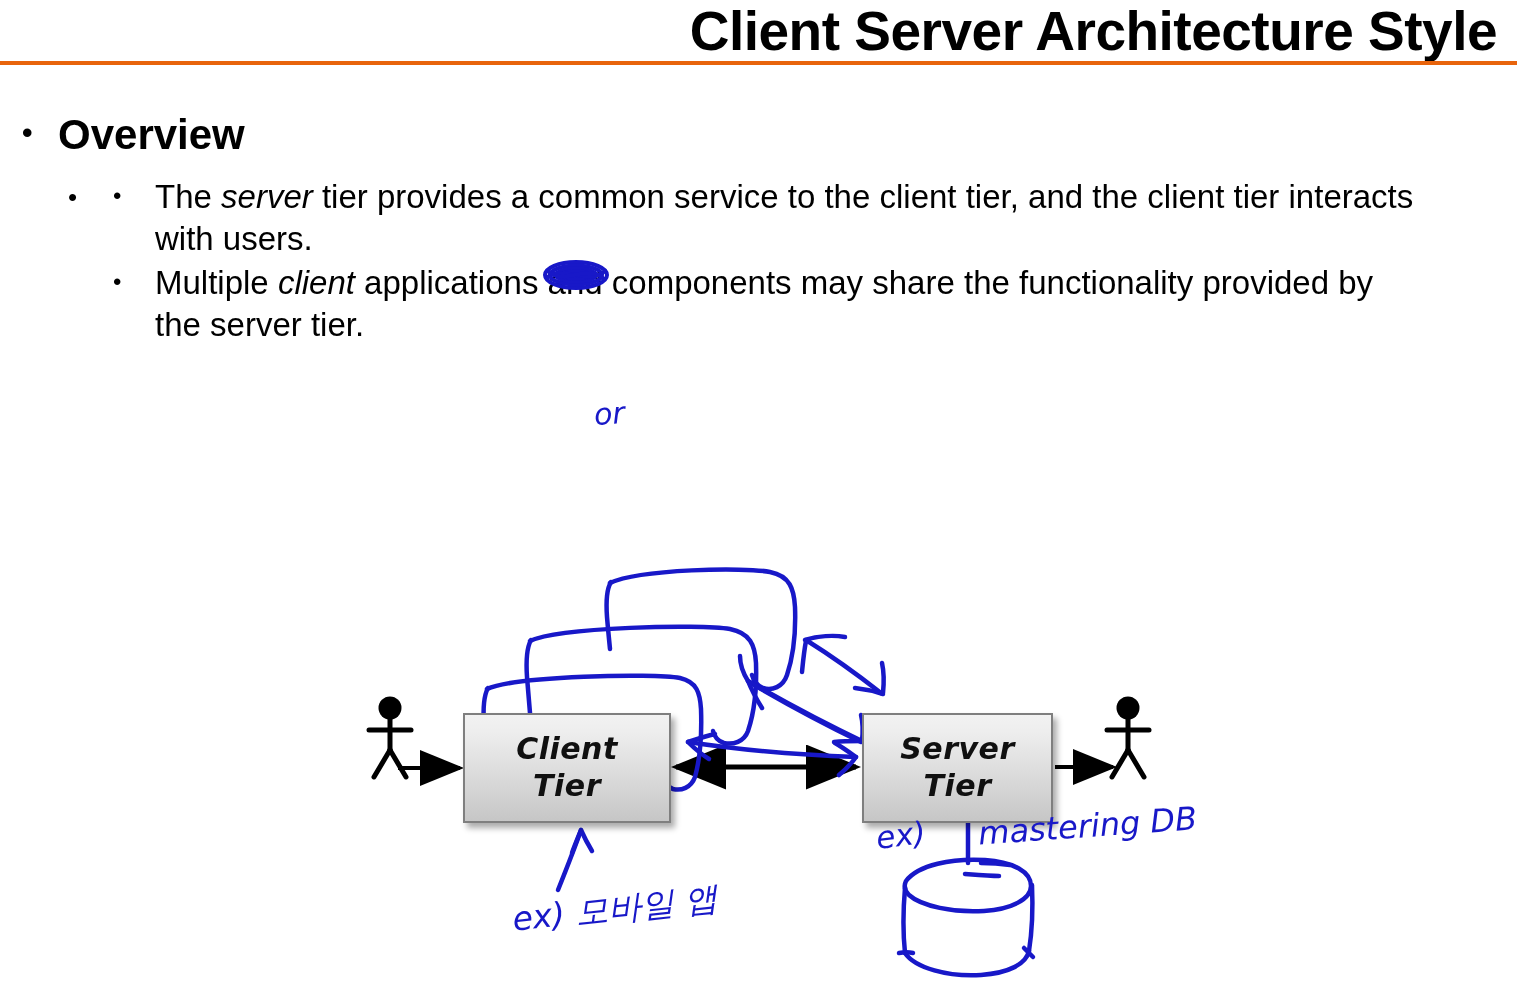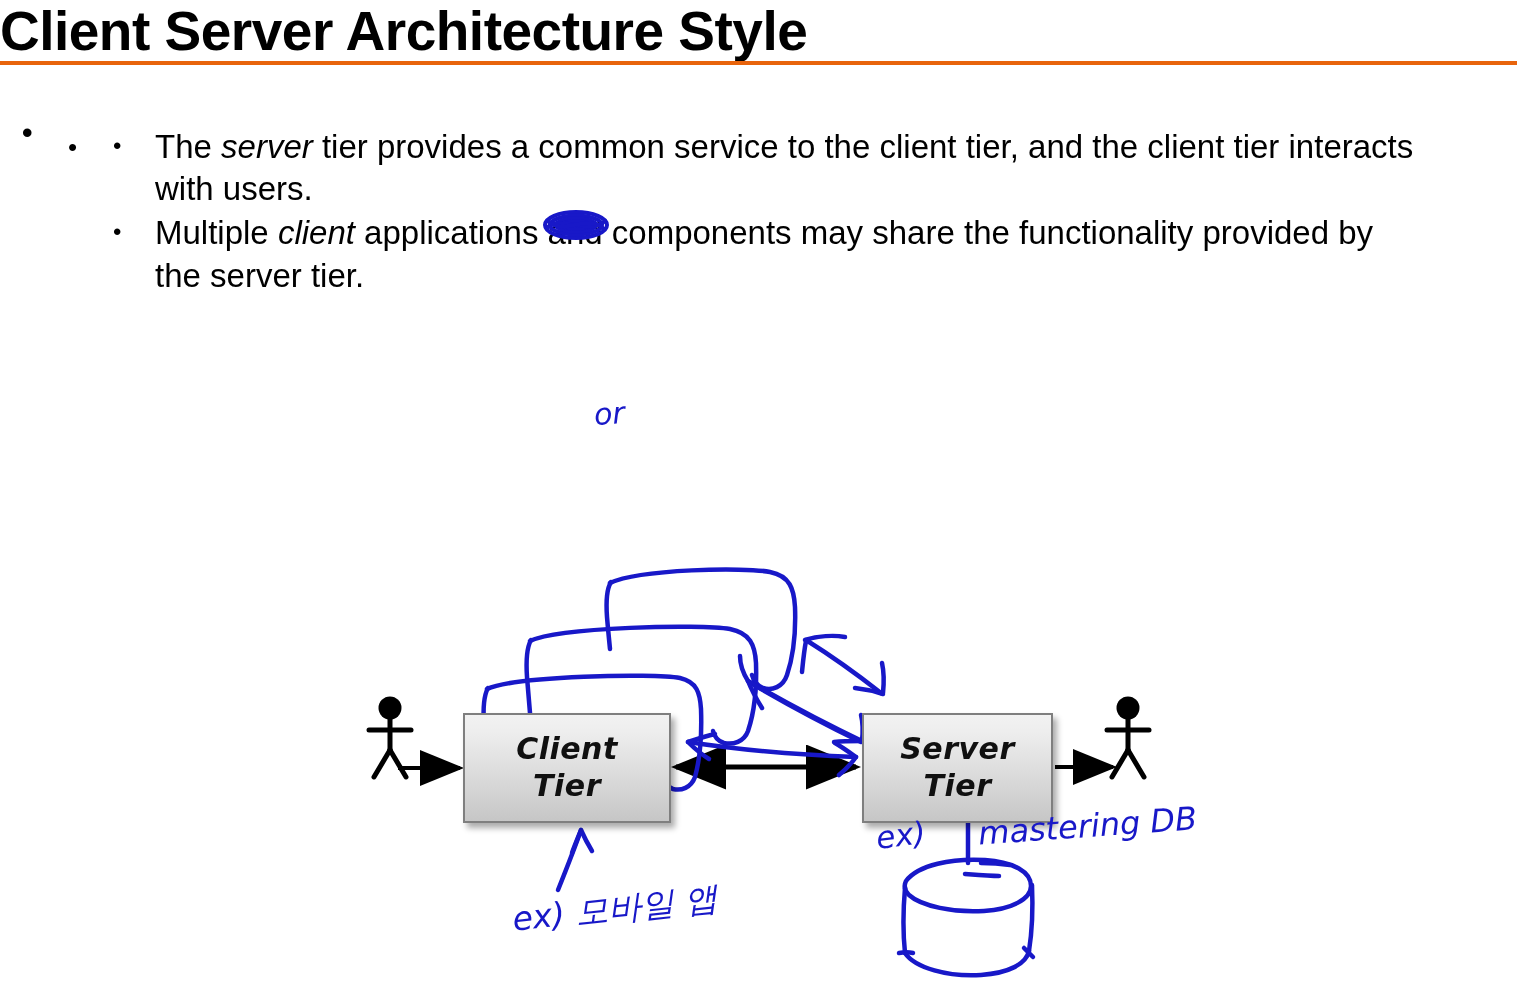--- a/index.html
+++ b/index.html
@@ -15,21 +15,21 @@
     font-family: "Liberation Sans", sans-serif;
     color: #000000;
   }
 
   
   #slide-title {
     position: absolute;
     top: 4px;
     left: 0;
     width: 1497px;
-    text-align: left;
+    text-align: right;
     font-size: 55px;
     font-weight: bold;
     letter-spacing: -0.5px;
     line-height: 1.0;
     white-space: nowrap;
     color: #000000;
   }
   #title-rule {
     position: absolute;
     top: 61px;
@@ -179,20 +179,21 @@
 </head>
 <body>
 
 <div id="slide-title">Client Server Architecture Style</div>
 <div id="title-rule"></div>
 
 <div id="body-content">
 
   <div class="lvl1">
     <span class="bullet">•</span>
+    <span>Overview</span>
   </div>
 
   <div class="lvl2">
     <span class="bullet">•</span>
   </div>
 
   <div class="lvl3">
     <span class="bullet">•</span>
     <span>The </span><span class="it">server</span><span> tier provides a common service to the client tier, and the client tier interacts with users.</span>
   </div>

